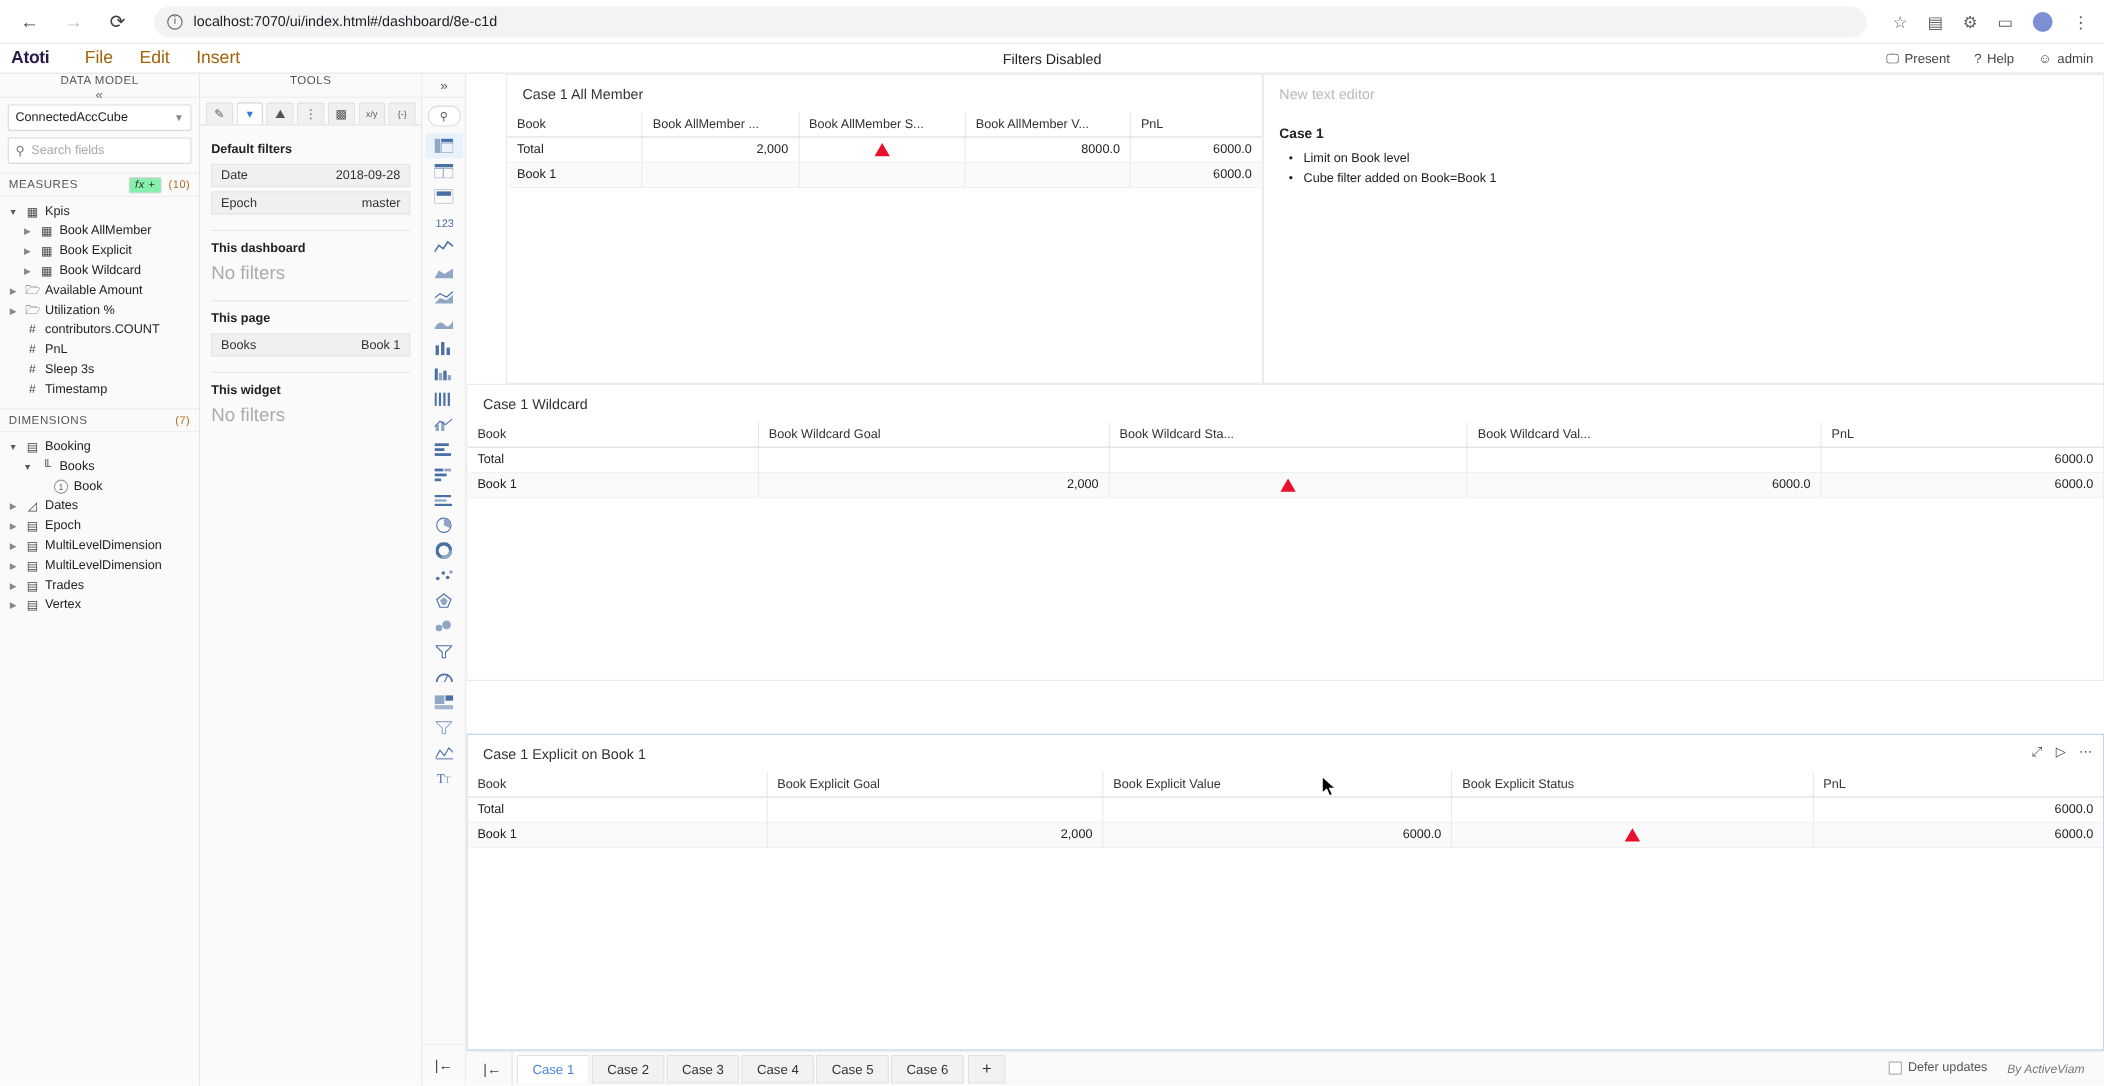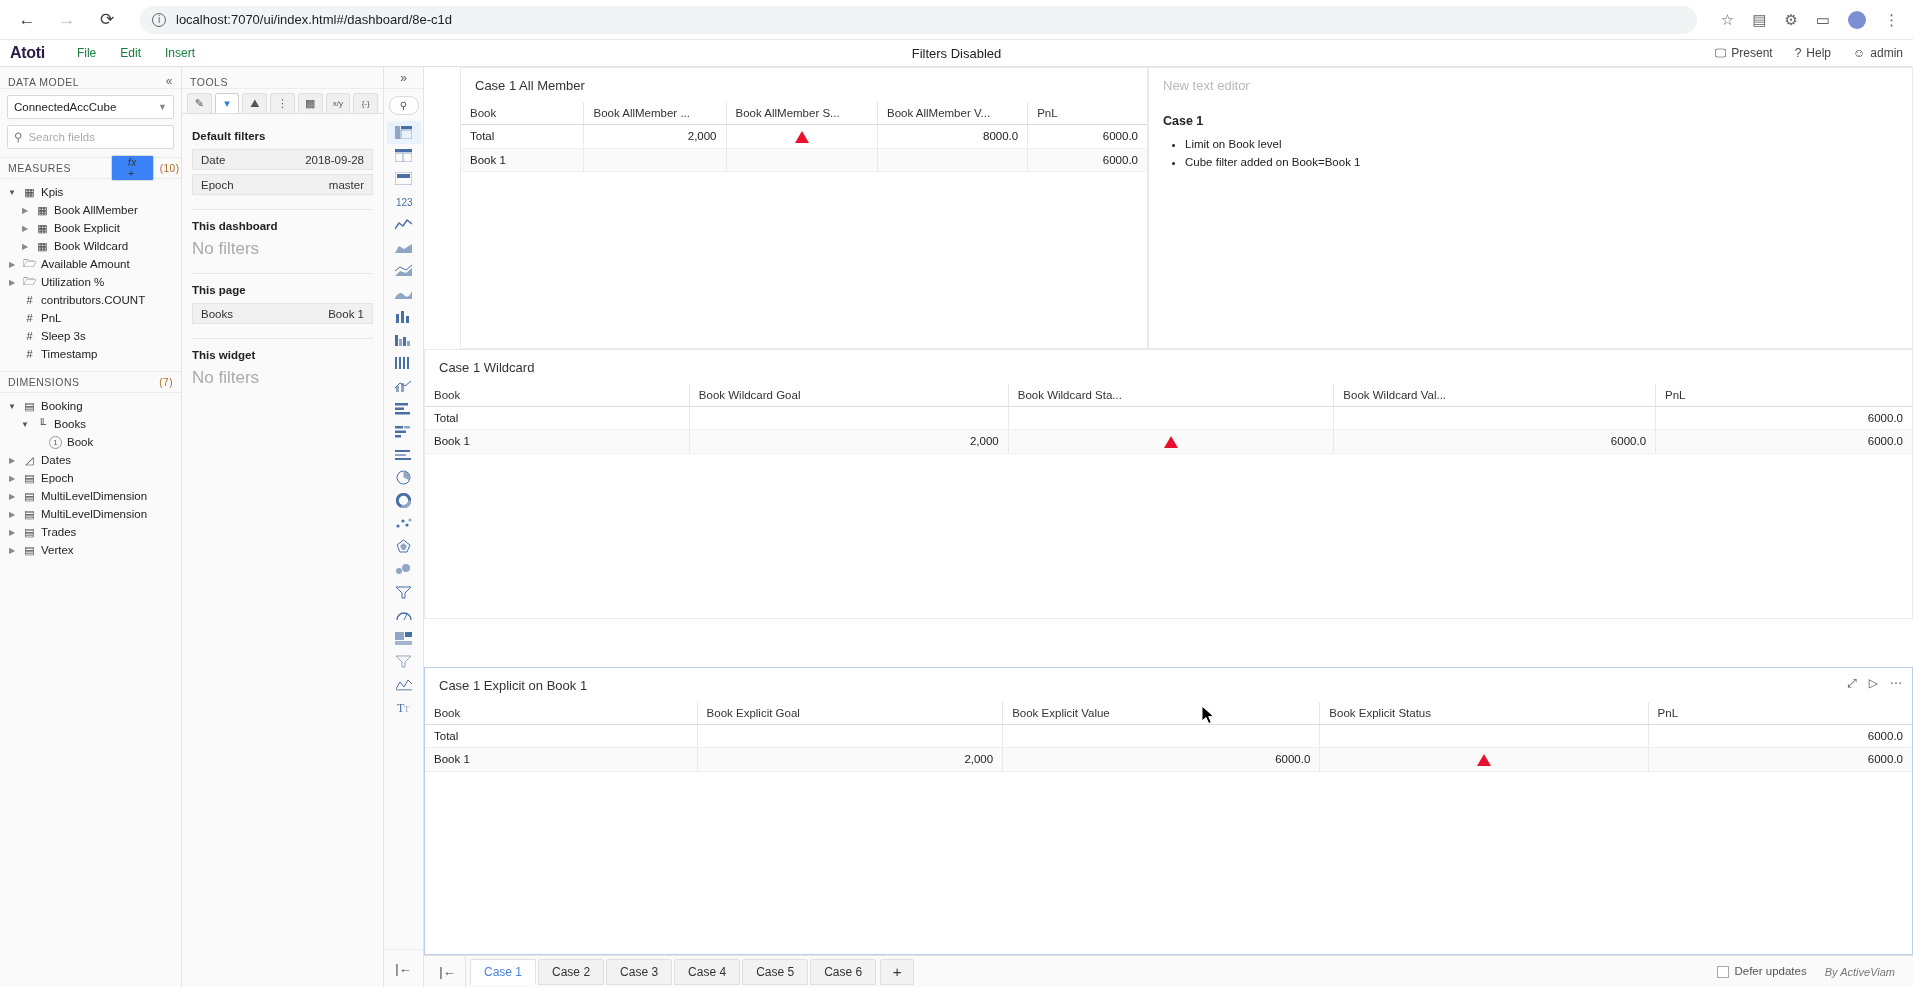--- a/index.html
+++ b/index.html
@@ -71,22 +71,22 @@
     position: relative;
   }
   .brand {
     font-size: 16px;
     font-weight: bold;
     color: #2a1a4a;
     letter-spacing: -0.3px;
     padding-right: 20px;
   }
   .menu-item {
-    font-size: 12px;
-    color: #15803d;
+    font-size: 16px;
+    color: #a16207;
     padding: 0 12px;
     text-align: center;
   }
   .header-title {
     position: absolute;
     left: 0; right: 0;
     text-align: center;
     font-size: 13px;
     color: #222;
     pointer-events: none;
@@ -110,28 +110,29 @@
     width: 182px;
     border-right: 1px solid #e3e3e3;
     background: #fafafa;
     display: flex;
     flex-direction: column;
     font-size: 11.5px;
   }
   .panel-head {
     height: 22px;
     display: flex;
-    align-items: flex-end;
+    align-items: center;
     justify-content: space-between;
     padding: 0 8px;
     font-size: 10.5px;
     letter-spacing: 0.5px;
     color: #555;
     border-bottom: 1px solid #ececec;
     background: #fafafa;
+    flex-direction: column;
   }
   .collapse-chev { color: #666; font-size: 12px; }
   .cube-select {
     margin: 6px 7px 0 7px;
     height: 24px;
     border: 1px solid #d9d9d9;
     background: #fff;
     border-radius: 2px;
     display: flex;
     align-items: center;
@@ -161,24 +162,24 @@
     display: flex;
     align-items: center;
     padding: 0 8px;
     font-size: 10.5px;
     color: #555;
     letter-spacing: 0.5px;
   }
   .section-head .spacer { flex: 1; }
   .fx-btn {
     border: 1px solid #d9d9d9;
-    background: #3b82f6;
+    background: #86efac;
     font-size: 10px;
     font-style: italic;
-    padding: 1px 16px;
+    padding: 1px 5px;
     border-radius: 2px;
     color: #333;
     margin-right: 6px;
     margin-left: 40px;
   }
   .count-badge { color: #b06a1f; font-size: 10px; }
   .tree { padding-top: 4px; }
   .tree-row {
     display: flex;
     align-items: center;

